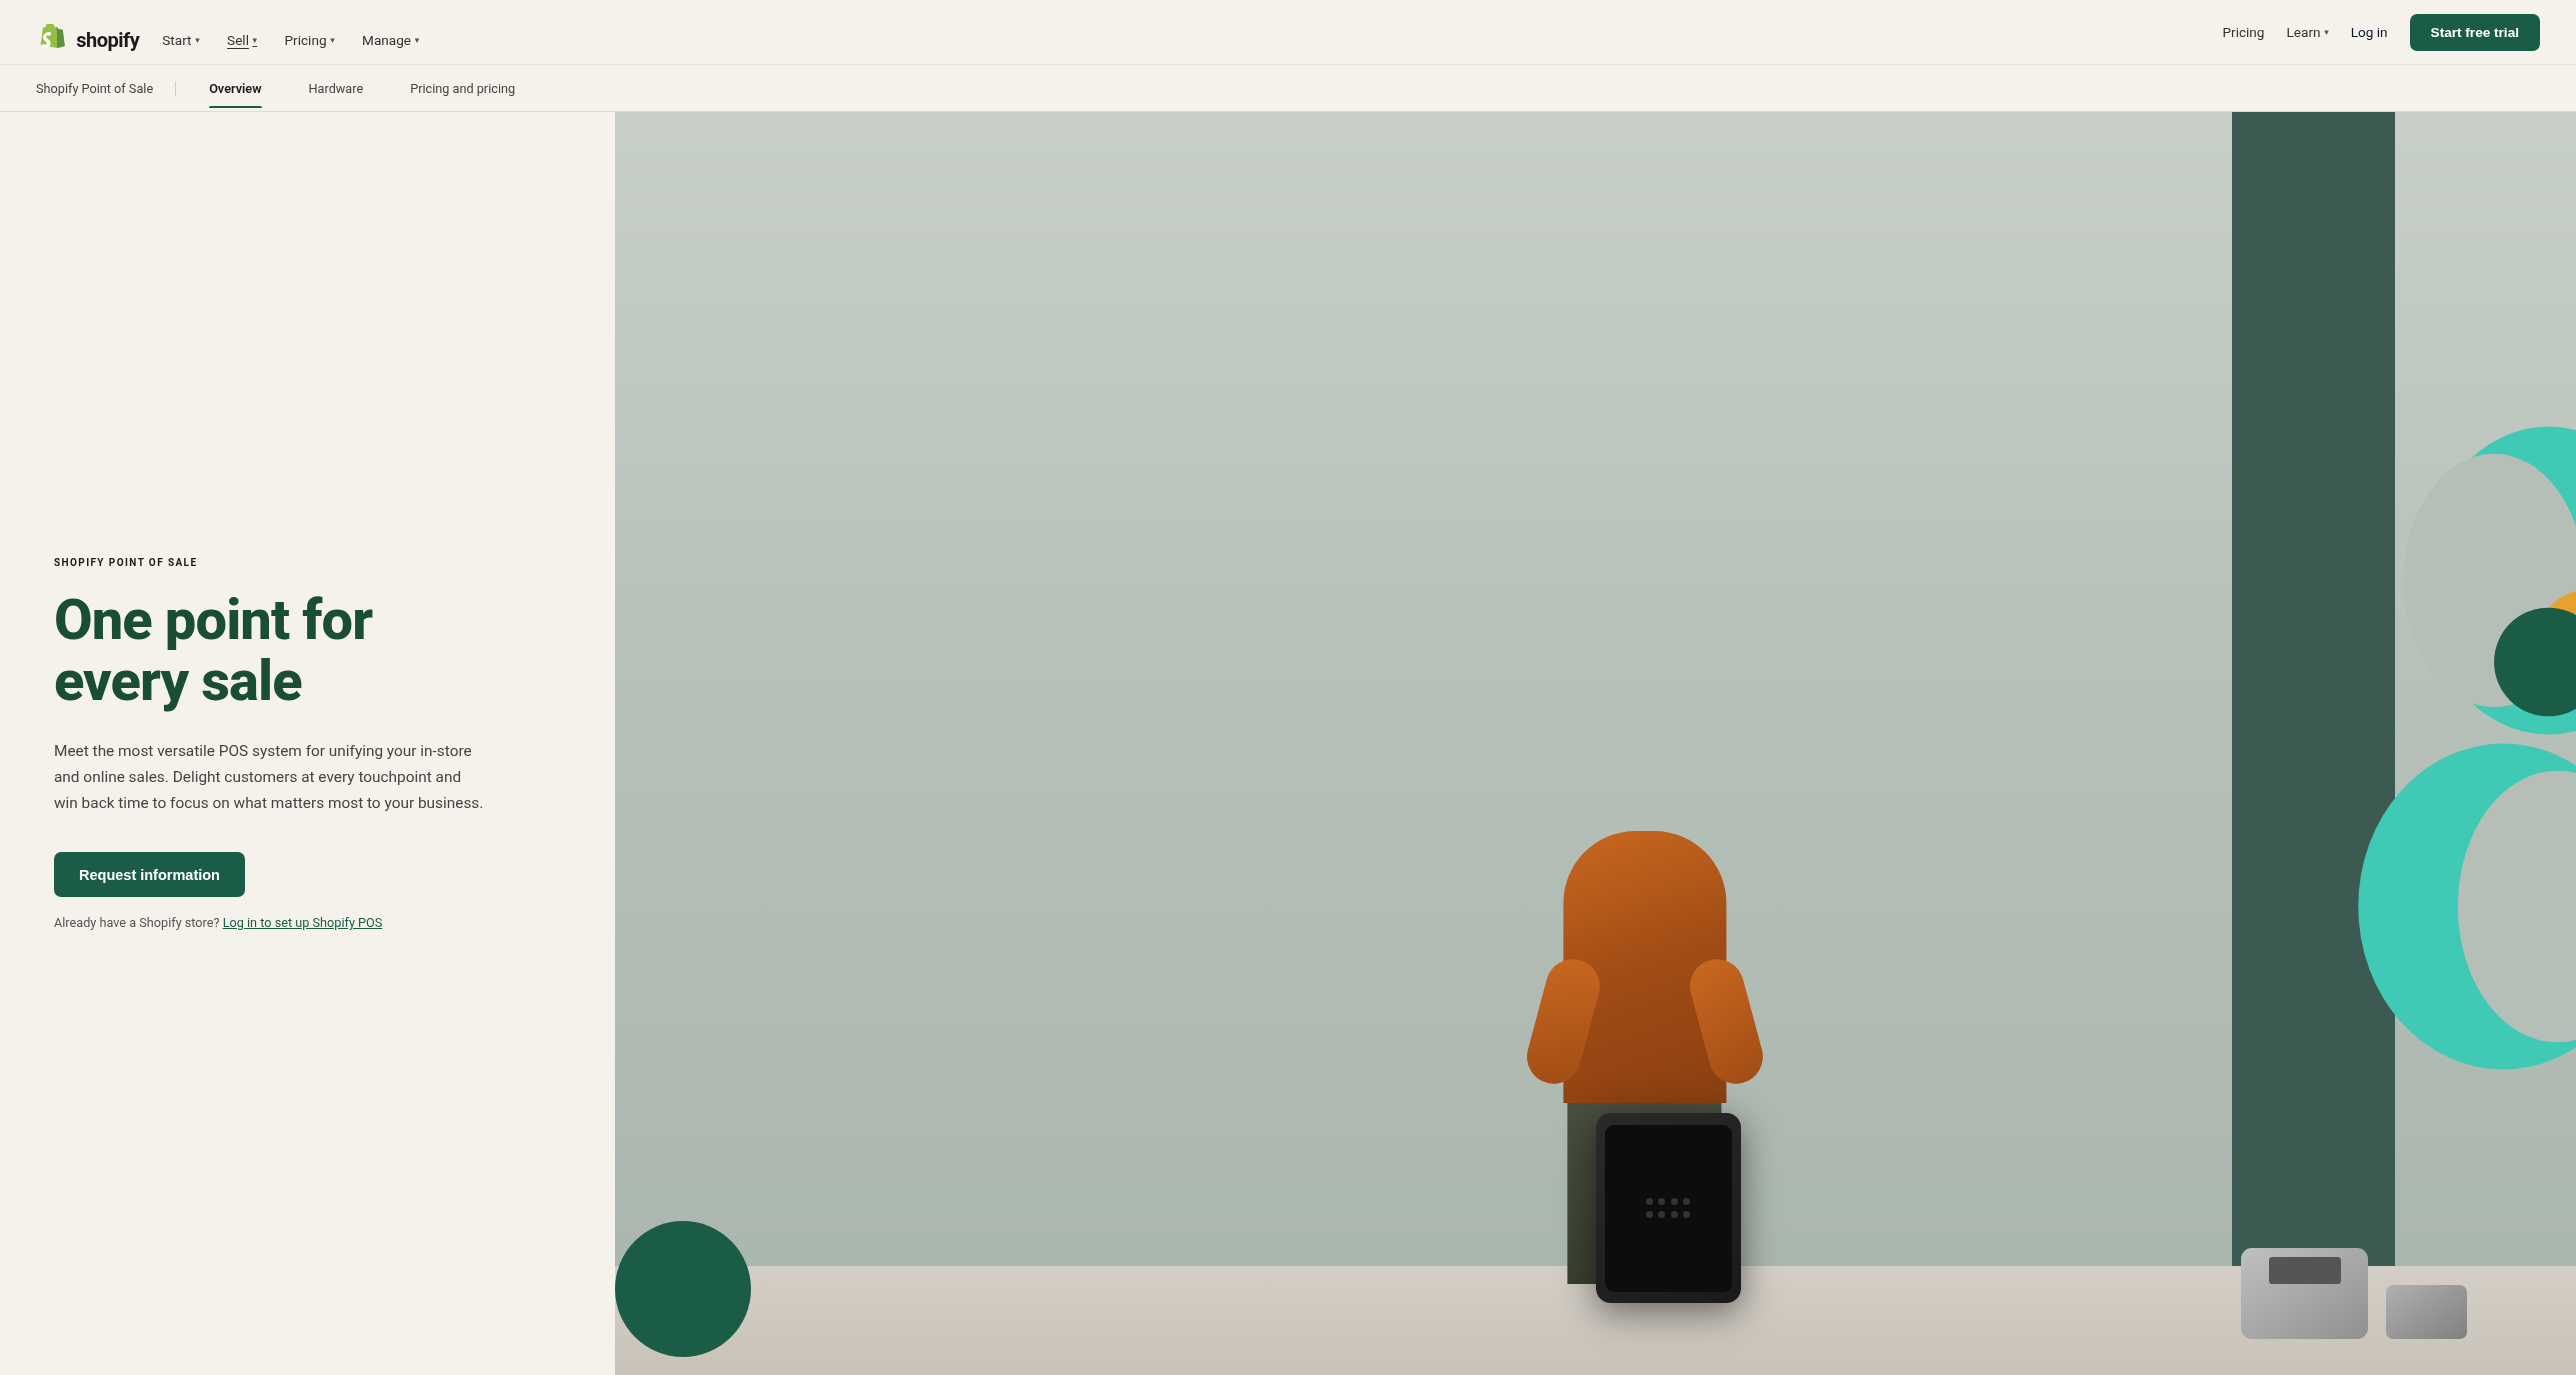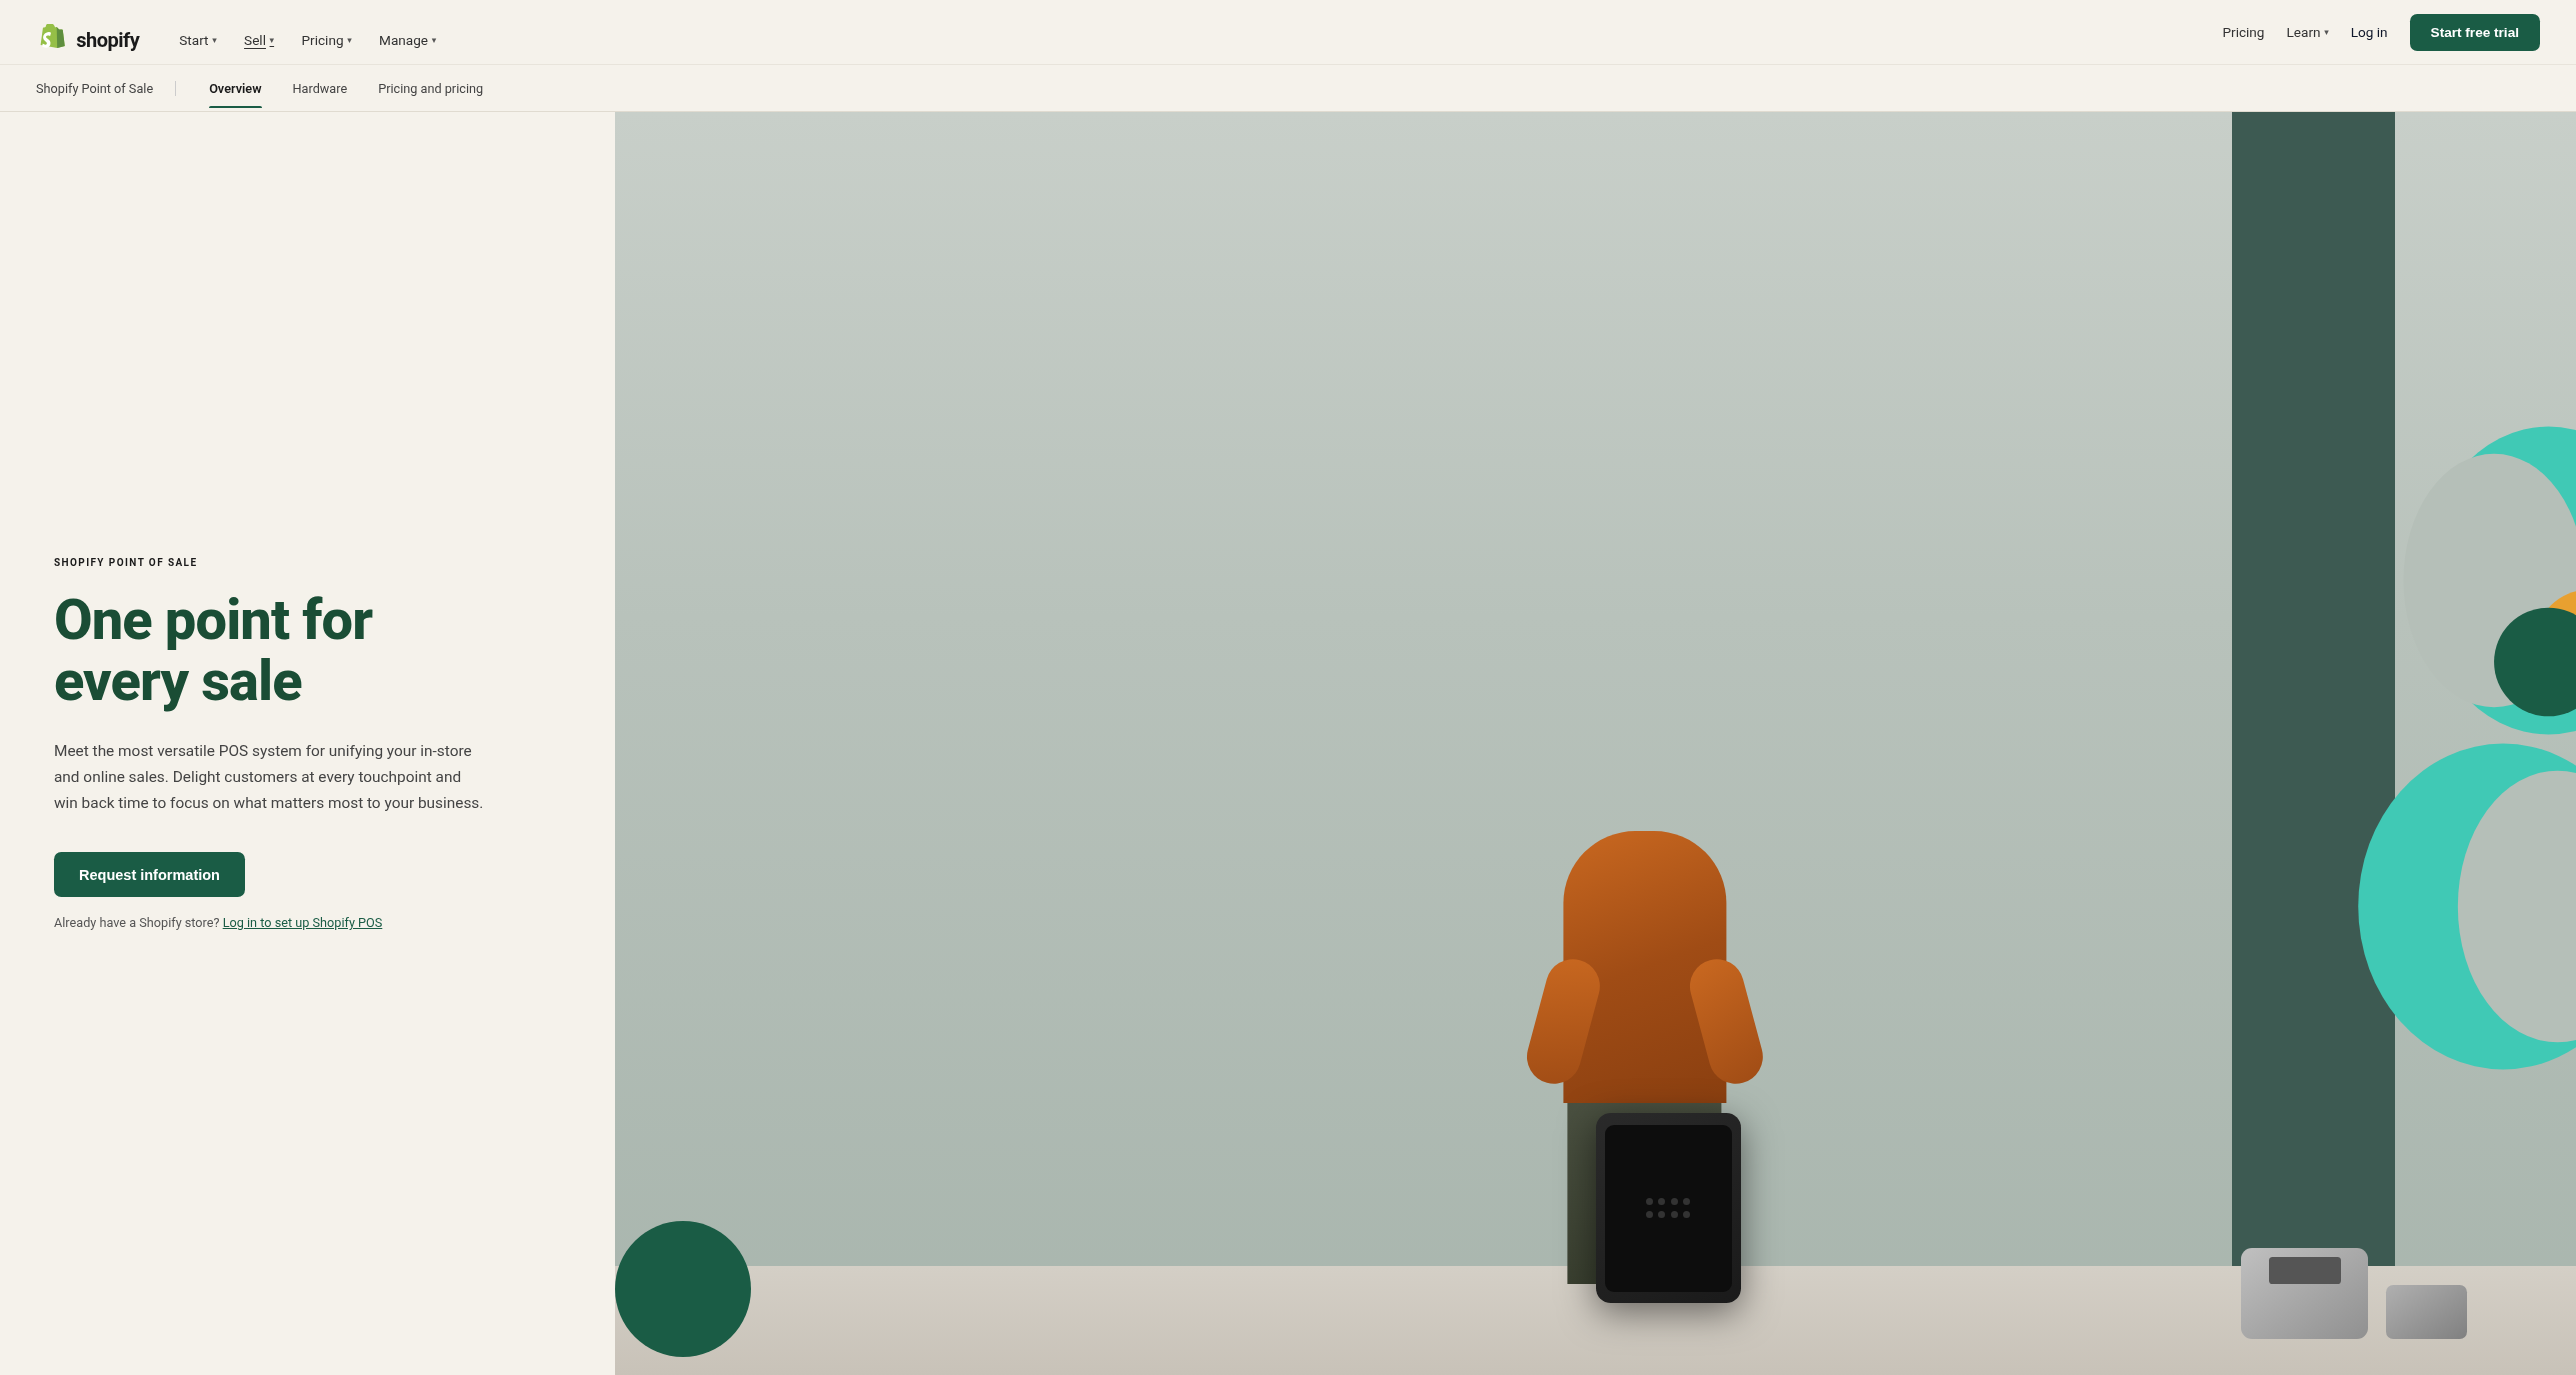--- a/index.html
+++ b/index.html
@@ -18,21 +18,21 @@
       padding: 0 36px;
       height: 65px;
       background-color: #f5f2eb;
       border-bottom: 0.9px solid #e8e4db;
       position: relative;
       z-index: 100;
     }
     .navbar-left {
       display: flex;
       align-items: center;
-      gap: 29px;
+      gap: 12px;
       margin-top: 16px;
     }
     .logo-area {
       display: flex;
       align-items: center;
       gap: 7.2px;
       text-decoration: none;
     }
     .logo-icon {
       width: 33px;
@@ -113,21 +113,21 @@
       font-size: 12.7px;
       color: #444;
       padding-right: 22px;
       border-right: 0.9px solid #ccc;
       margin-right: 22px;
       cursor: pointer;
     }
     .sub-nav-links {
       display: flex;
       align-items: center;
-      gap: 9px;
+      gap: 25px;
     }
     .sub-nav-link {
       font-size: 12.7px;
       color: #444;
       padding: 12.7px 11px;
       cursor: pointer;
       text-decoration: none;
       position: relative;
     }
     .sub-nav-link.active {

